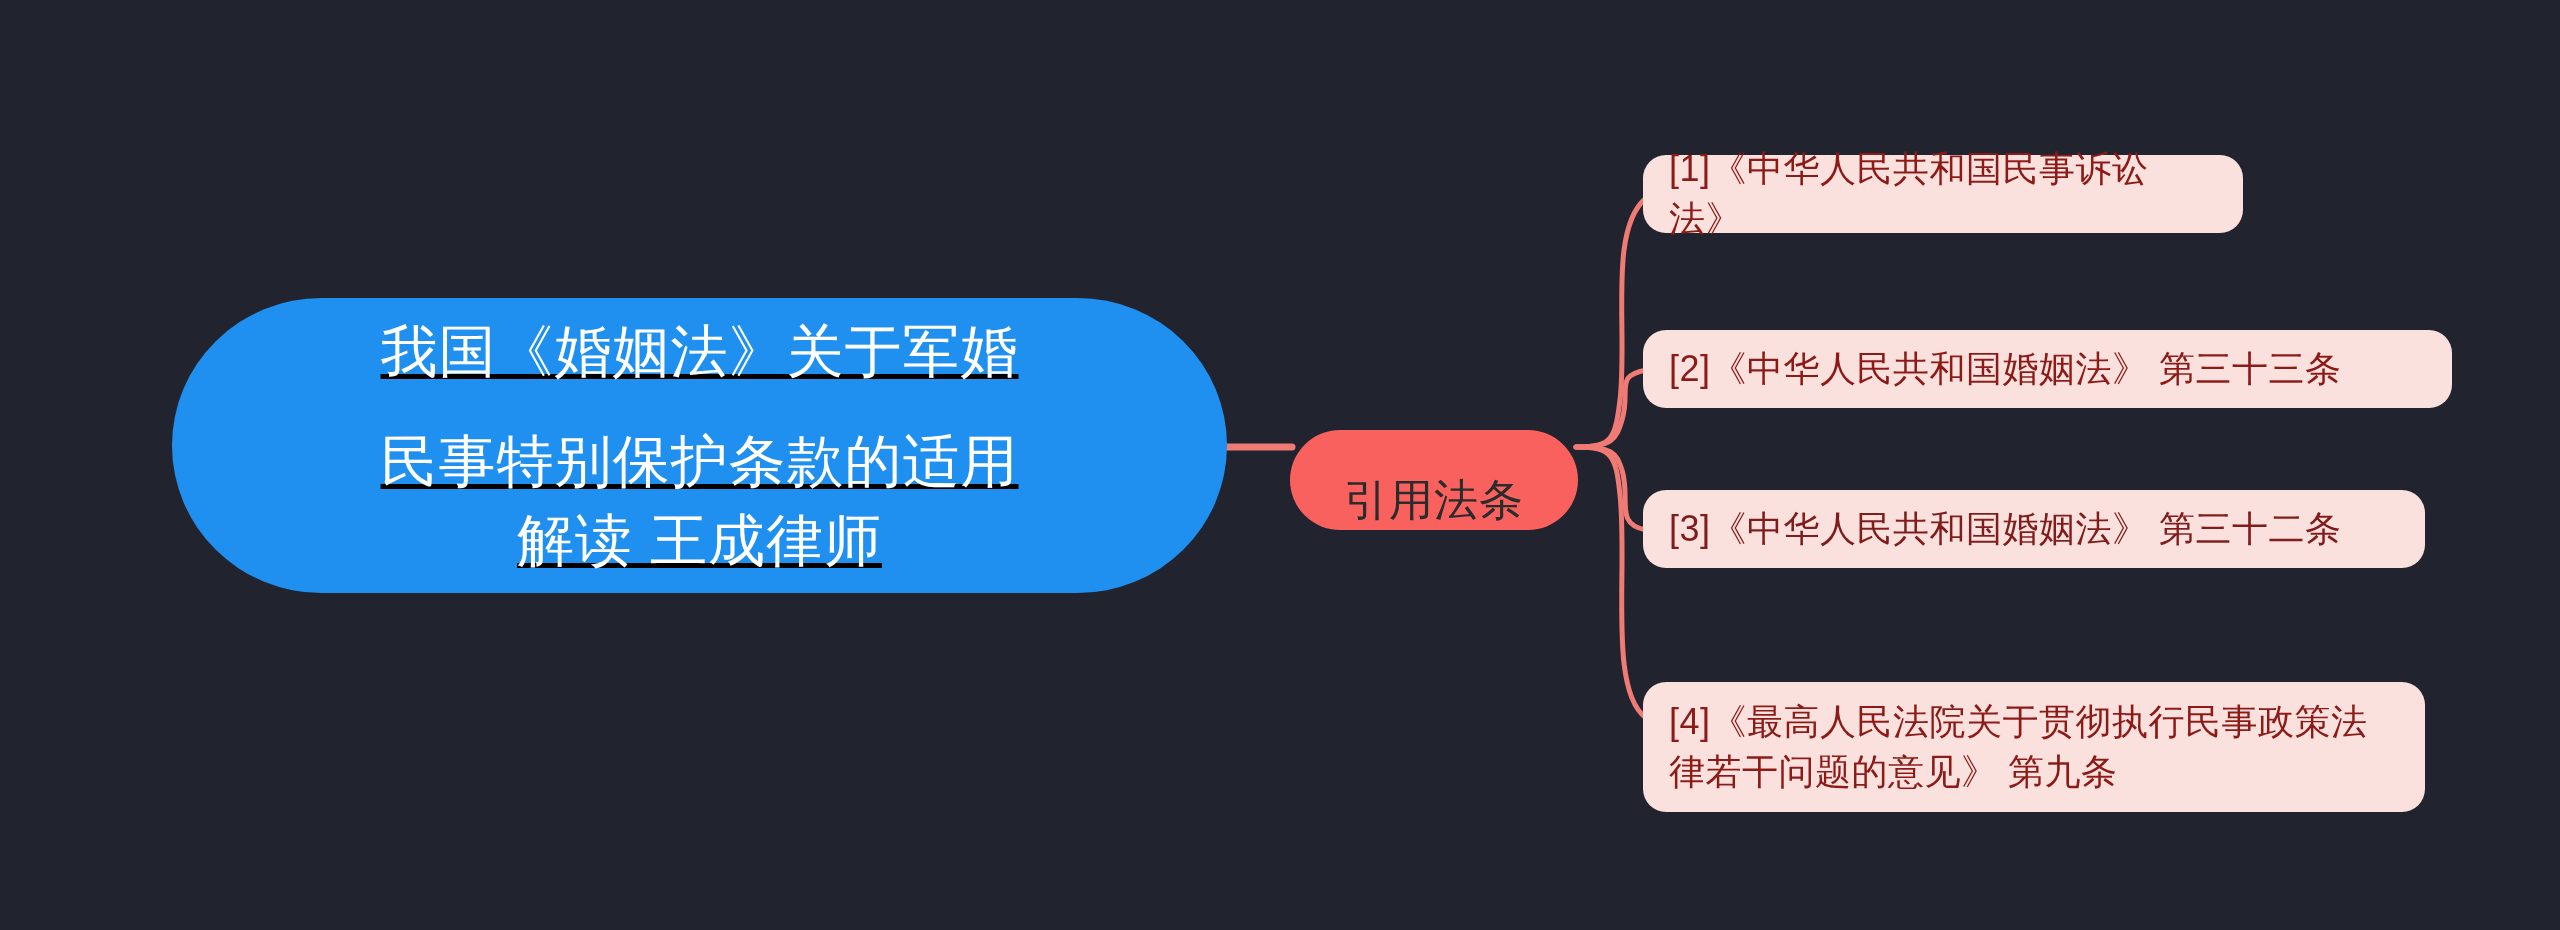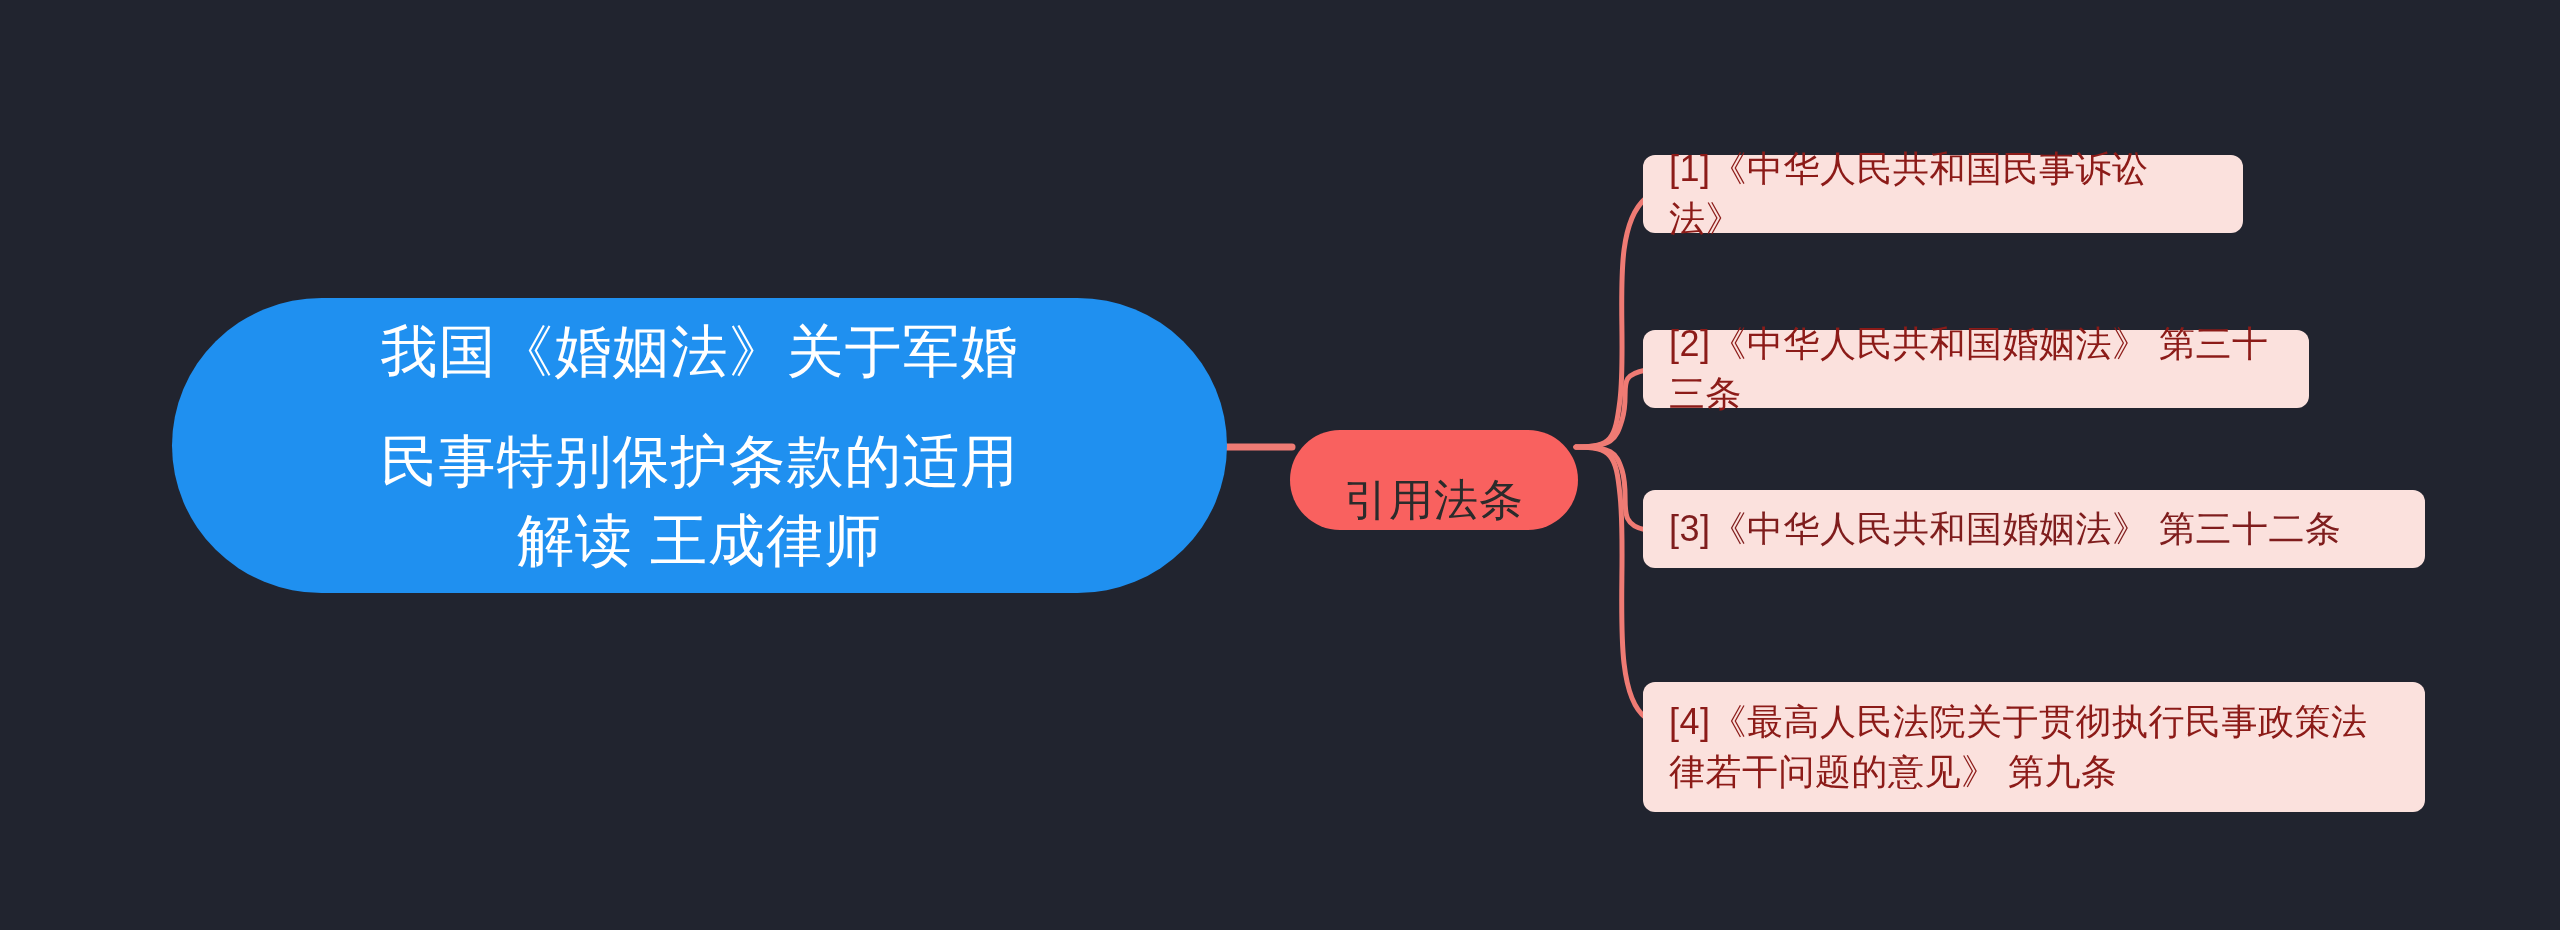--- a/index.html
+++ b/index.html
@@ -31,20 +31,21 @@
     width: 1055px;
     height: 295px;
     background: var(--root-bg, #1f90f0);
     border-radius: 150px / 148px;
     display: flex;
     flex-direction: column;
     align-items: center;
     justify-content: center;
     box-sizing: border-box;
     padding: 0 40px;
+    text-decoration: underline;
   }
   .root-line {
     color: #ffffff;
     font-size: 57px;
     line-height: 1.38;
     letter-spacing: 1px;
     text-align: center;
     white-space: nowrap;
   }
 
@@ -67,37 +68,37 @@
     color: #2b2b2b;
     font-size: 44px;
     letter-spacing: 1px;
     white-space: nowrap;
   }
 
   
   .leaf-node {
     position: absolute;
     background: var(--leaf-bg, #fbe1dd);
-    border-radius: 12px;
+    border-radius: 23px;
     box-sizing: border-box;
     display: flex;
     flex-direction: column;
     justify-content: center;
     padding: 0 26px;
   }
   .leaf-text {
     color: #8c1b18;
     font-size: 36px;
     line-height: 1.38;
     letter-spacing: 0.5px;
     white-space: pre-line;
   }
 
   .leaf-1 { left: 1643px; top: 155px; width: 600px; height: 78px; }
-  .leaf-2 { left: 1643px; top: 330px; width: 666px; height: 78px; }
+  .leaf-2 { left: 1643px; top: 330px; width: 809px; height: 78px; }
   .leaf-3 { left: 1643px; top: 490px; width: 782px; height: 78px; }
   .leaf-4 { left: 1643px; top: 682px; width: 782px; height: 130px; }
 </style>
 </head>
 <body>
 
 <div id="stage" style="background: rgb(33, 36, 47);">
 
   <svg id="edges" viewBox="0 0 2560 930" xmlns="http://www.w3.org/2000/svg">
 

